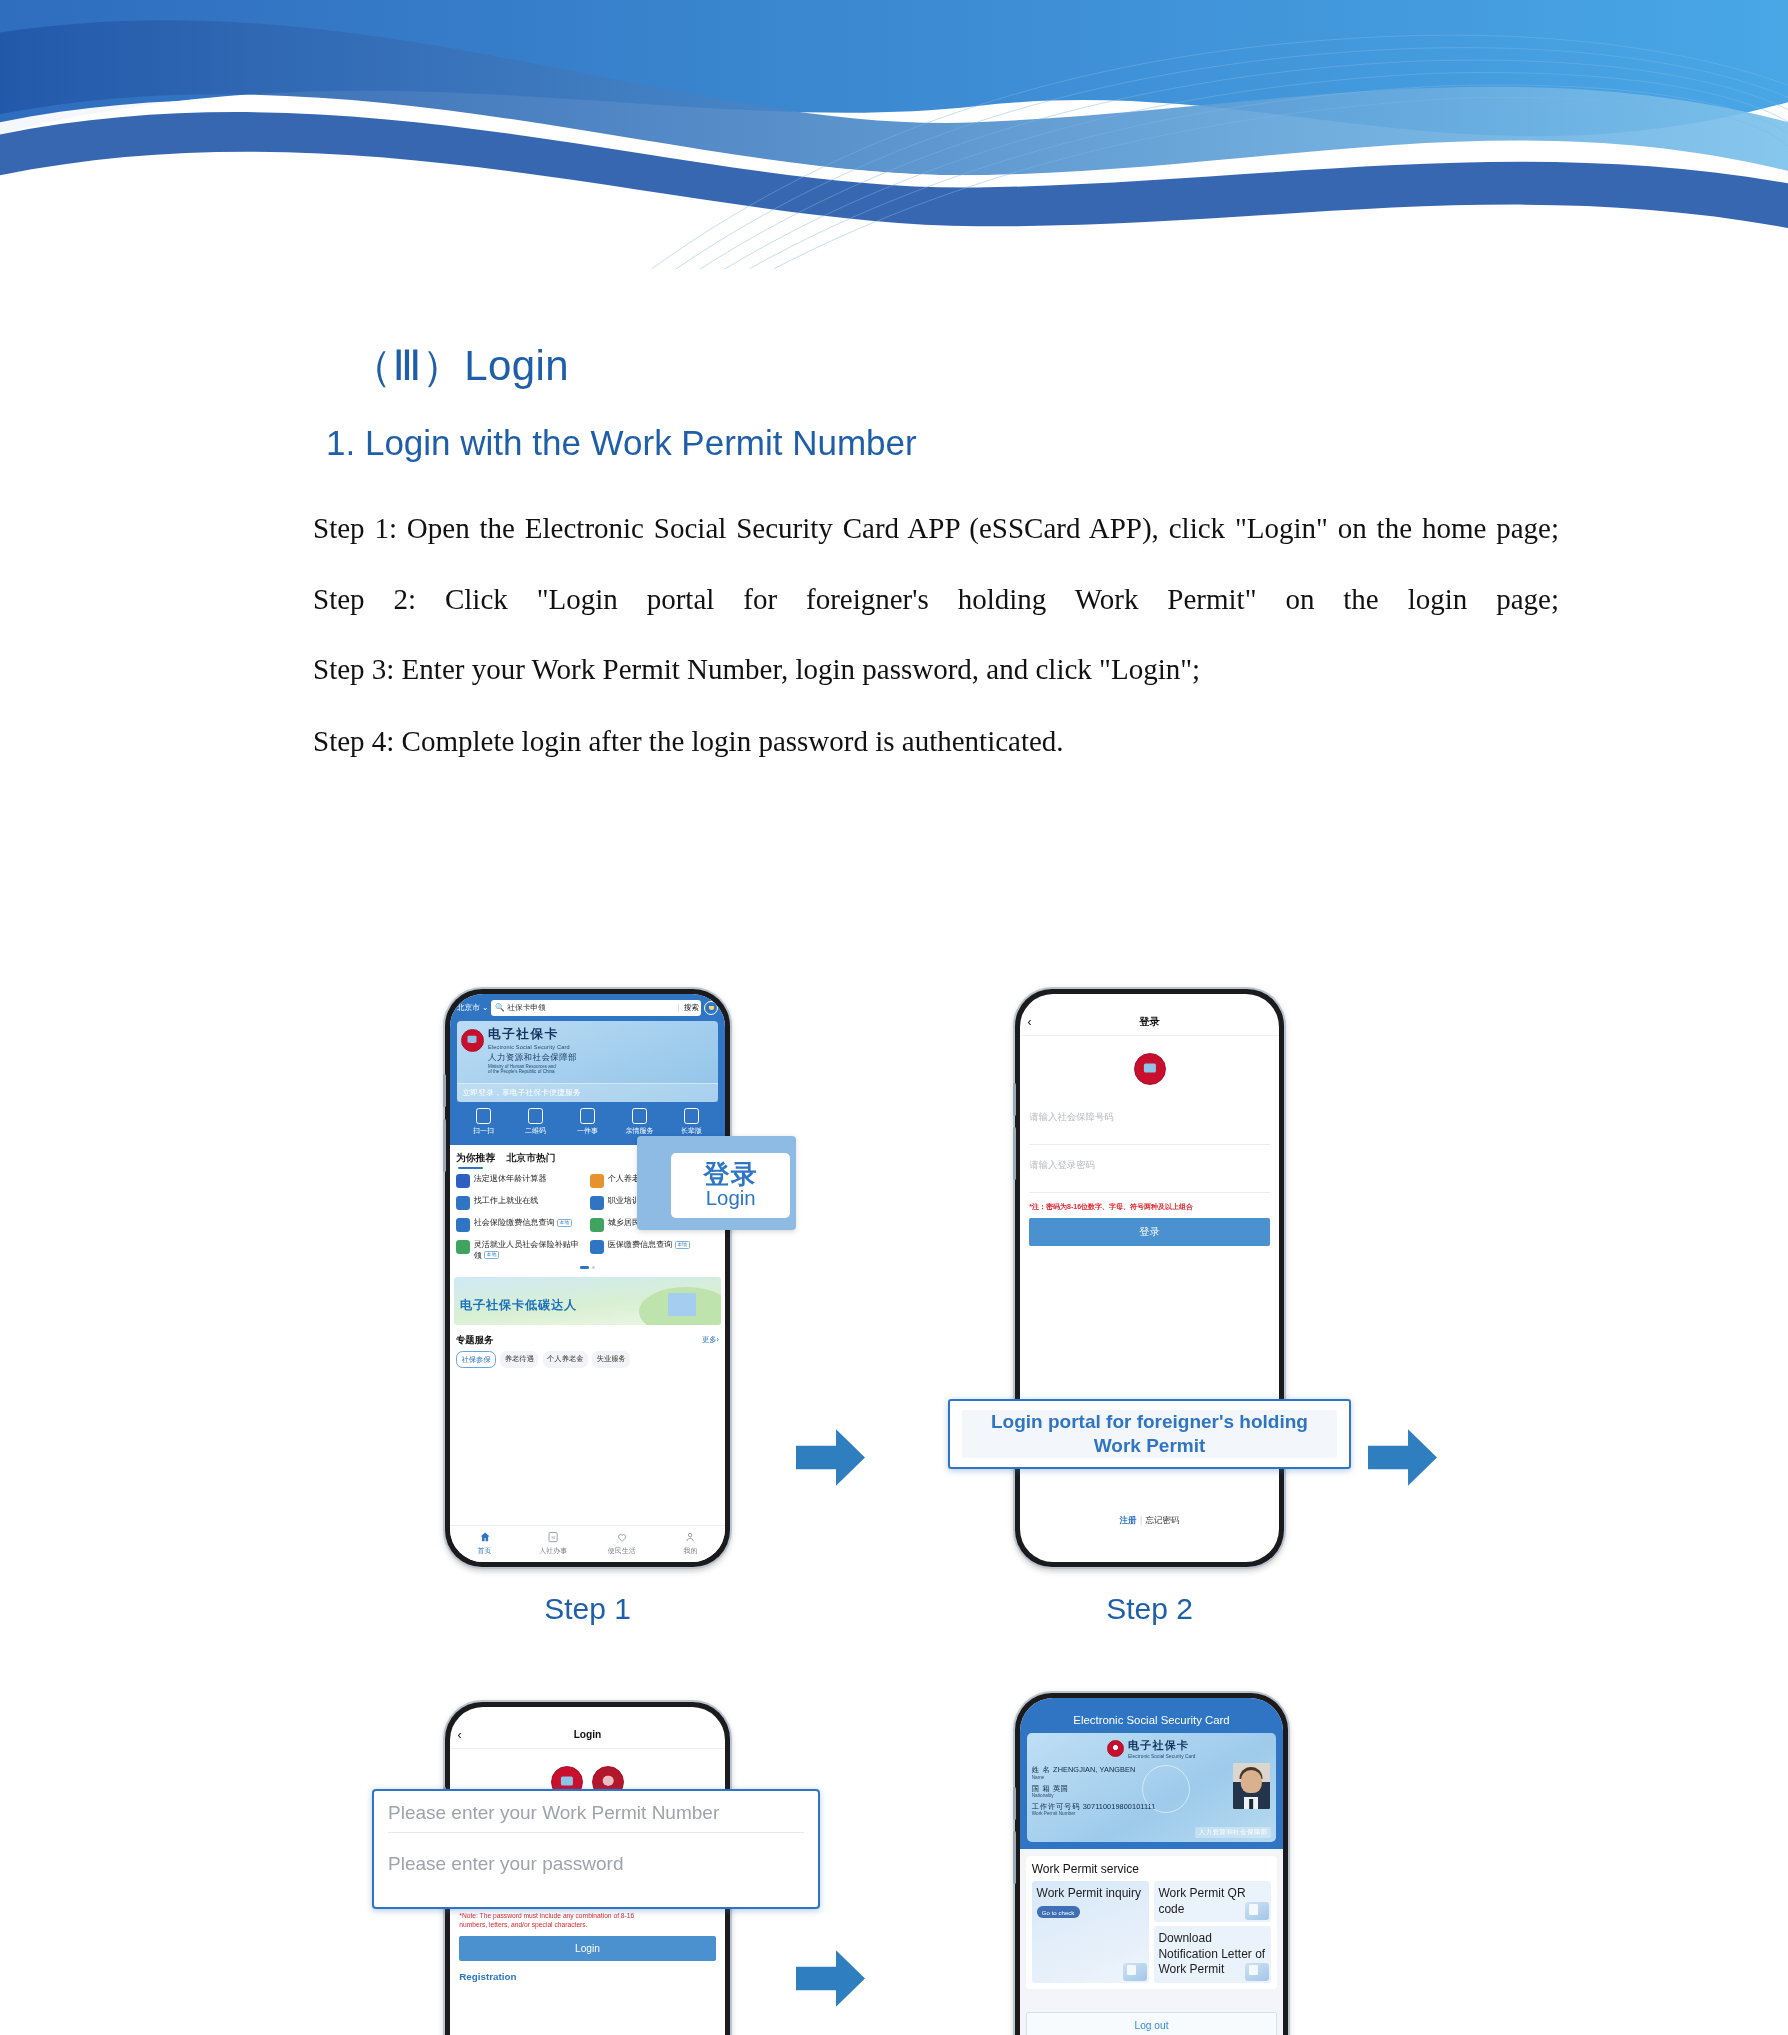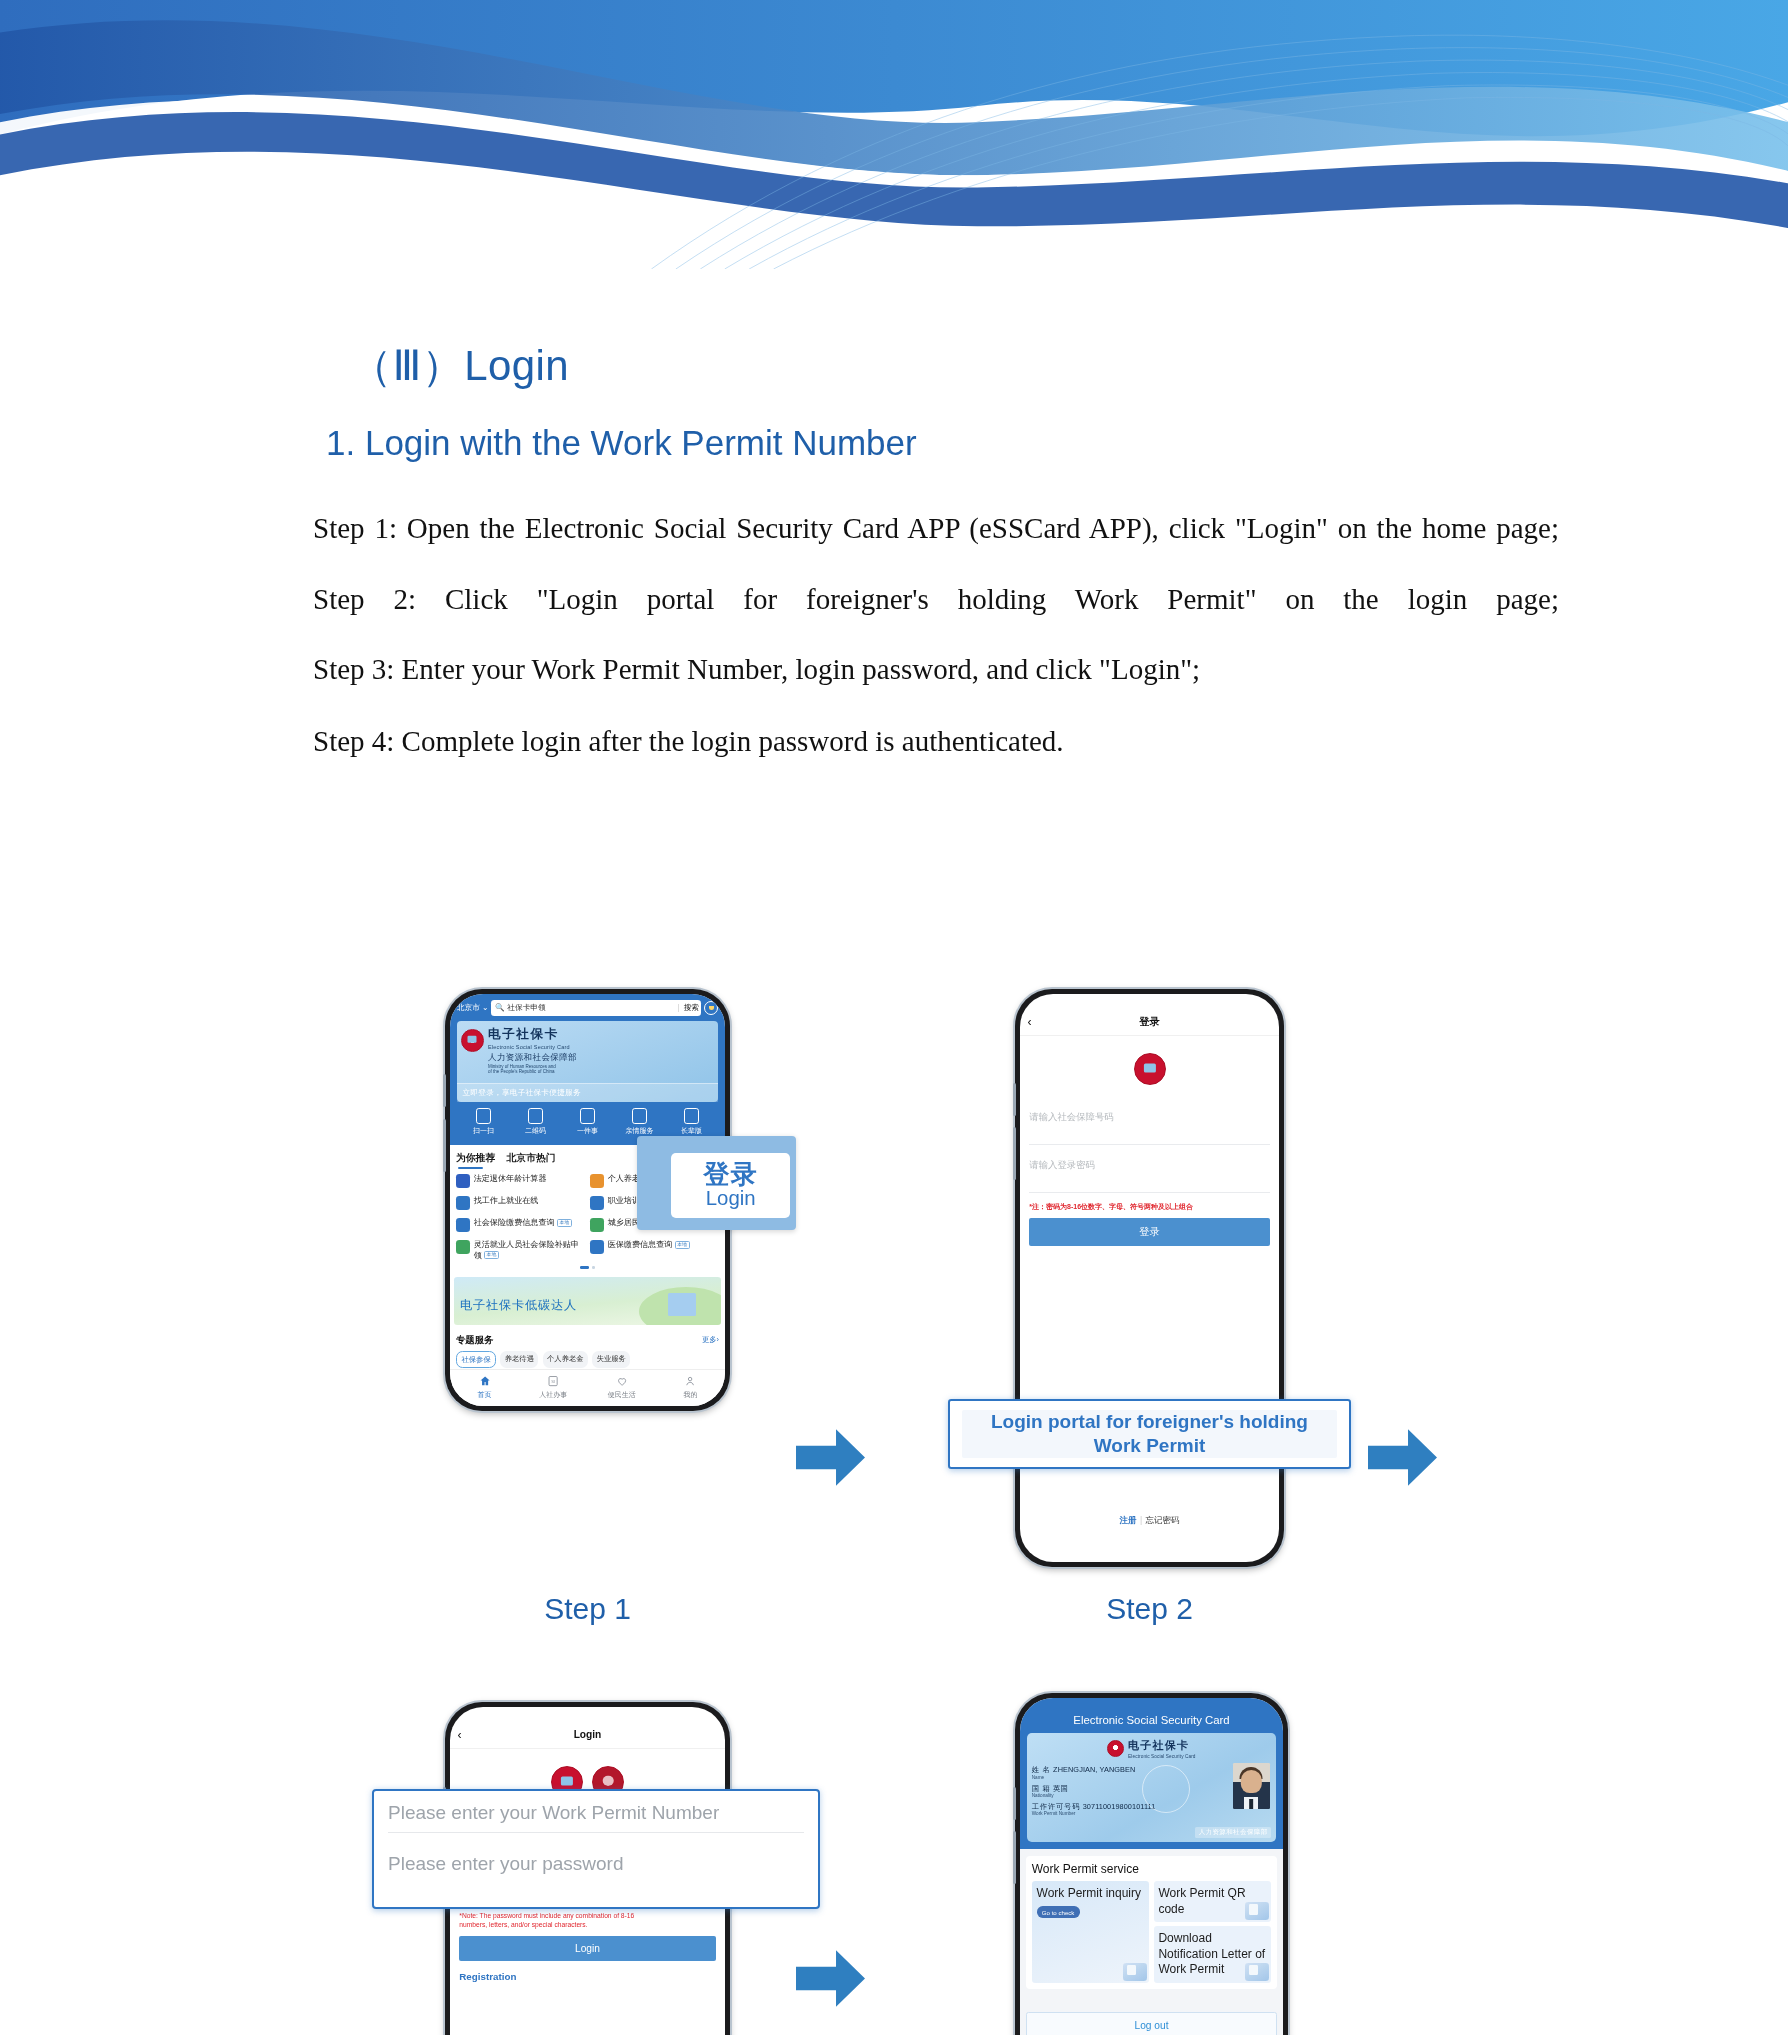--- a/index.html
+++ b/index.html
@@ -50,21 +50,21 @@
   }
   .phone .screen {
     width:100%; height:100%;
     border-radius:33px;
     background:#fff;
     overflow:hidden;
     position:relative;
   }
   .side-btn { position:absolute; width:2.8px; border-radius:1.6px; background:#9aa7b4; }
 
-  #phone1 { left:445px; top:12.2px;  width:285px; height:422px; }
+  #phone1 { left:445px; top:12.2px;  width:285px; height:578px; }
   #phone2 { left:1015px; top:12.2px;  width:269px; height:578px; }
   #phone3 { left:445px; top:725px; width:285px; height:545px; }
   #phone4 { left:1015px; top:716px; width:273px; height:554px; }
 
   .step-label {
     position:absolute; font-size:30px; color:#1F5FA9; text-align:center; white-space:nowrap;
   }
 
   
   .arrow { position:absolute; }
@@ -118,21 +118,21 @@
   .p1-item { display:flex; gap:3.7px; align-items:flex-start; }
   .p1-ico { width:14px; height:14px; border-radius:3.3px; flex:none; }
   .p1-itxt { font-size:8.1px; color:#1a1a1a; line-height:1.25; }
   .badge-local { display:inline-block; border:0.4px solid #7fb0dd; color:#3d7fc1; font-size:4.9px; border-radius:1.6px; padding:0 1.6px; vertical-align:middle;}
   .p1-dots { display:flex; justify-content:center; gap:2.4px; align-items:center; margin:5.7px 0 1.6px;}
   .p1-dots i { width:9px;height:2.4px;border-radius:1.2px;background:#2f75c3;display:block;}
   .p1-dots i.small{ width:2.8px; background:#c9d6e2;}
 
   .p1-banner { margin:3.3px 4.1px 0; height:48px; border-radius:3.3px;
     background:linear-gradient(175deg,#cfeaf7 0%, #d8efd2 55%, #eef7e6 100%); position:relative; overflow:hidden;}
-  .p1-banner .bt { position:absolute; left:5.7px; bottom:10.6px; font-size:12.2px; font-weight:normal; color:#1a6fbf; letter-spacing:0.8px;}
+  .p1-banner .bt { position:absolute; left:5.7px; bottom:10.6px; font-size:12.2px; font-weight:bold; color:#1a6fbf; letter-spacing:0.8px;}
   .p1-banner .hill{position:absolute;right:-12.2px;bottom:-11.4px;width:94px;height:49px;border-radius:50%;background:#bfe3ad;}
   .p1-banner .bld{position:absolute;right:24.4px;bottom:9px;width:28.5px;height:23px;background:#a5cdf0;border-radius:1.6px;}
 
   .p1-topics { background:#fff; margin-top:4.1px; padding:4.9px 5.7px 4.1px;}
   .p1-topics .row1 { display:flex; justify-content:space-between; align-items:center;}
   .p1-topics .tt { font-size:9.4px; font-weight:bold; color:#111;}
   .p1-topics .more { font-size:7.3px; color:#2f75c3;}
   .p1-chips { display:flex; gap:4.1px; margin-top:4.5px; }
   .p1-chips .c { font-size:7.3px; padding:2.4px 4.5px; border-radius:6.5px; background:#f1f3f6; color:#333;}
   .p1-chips .c.active { background:#fff; border:0.6px solid #63a7e0; color:#2f75c3;}

